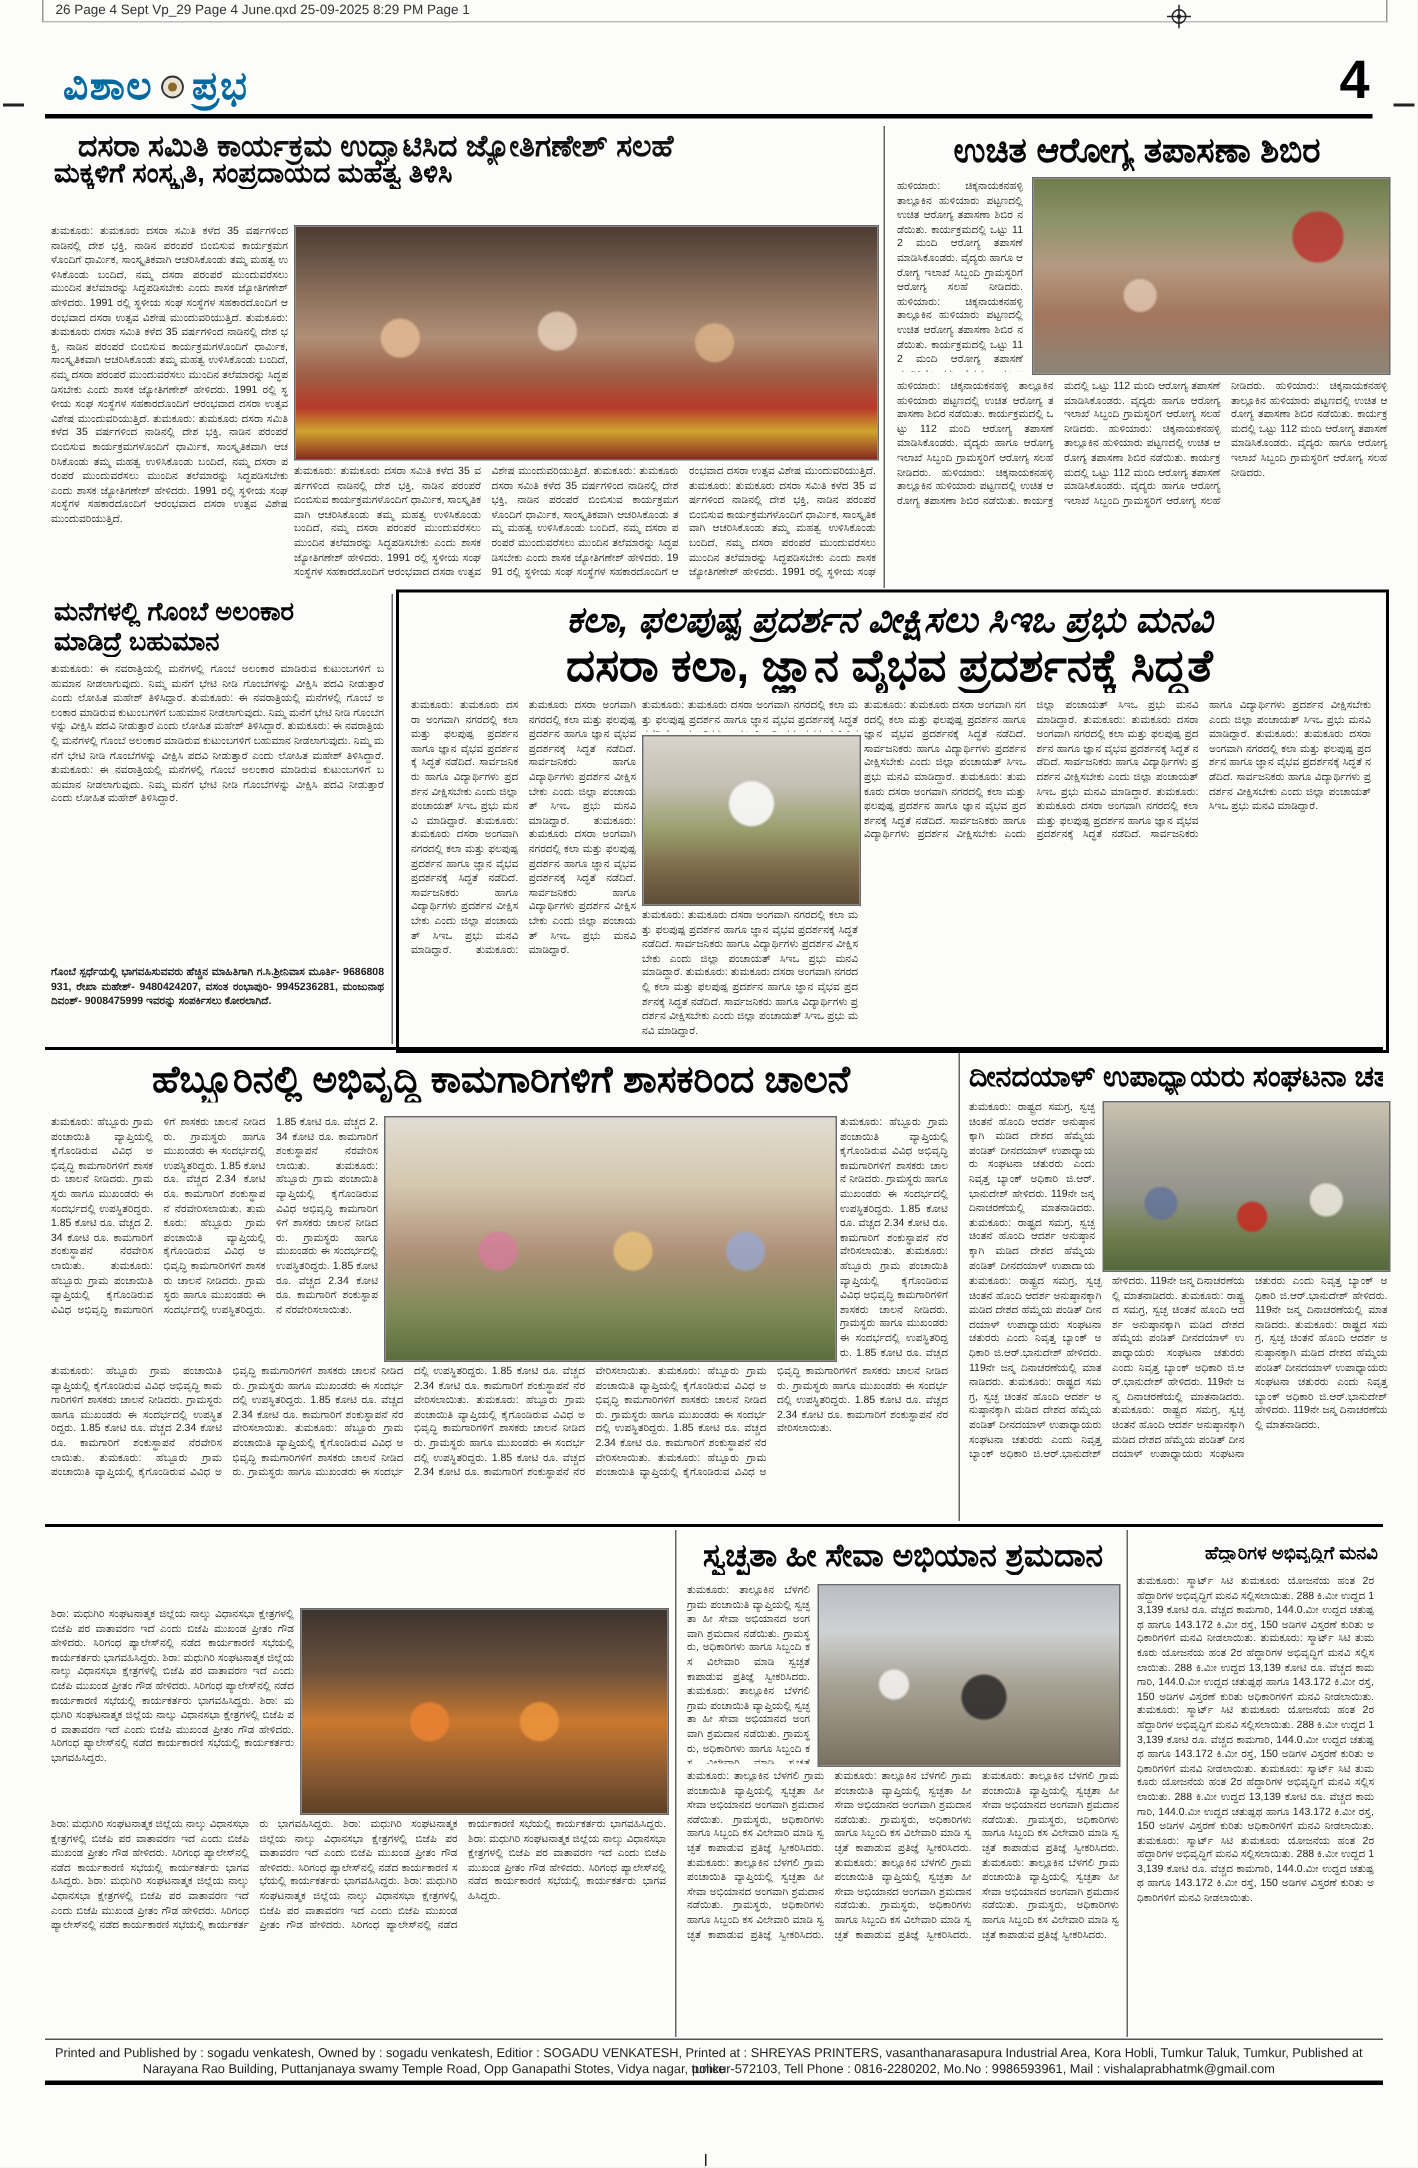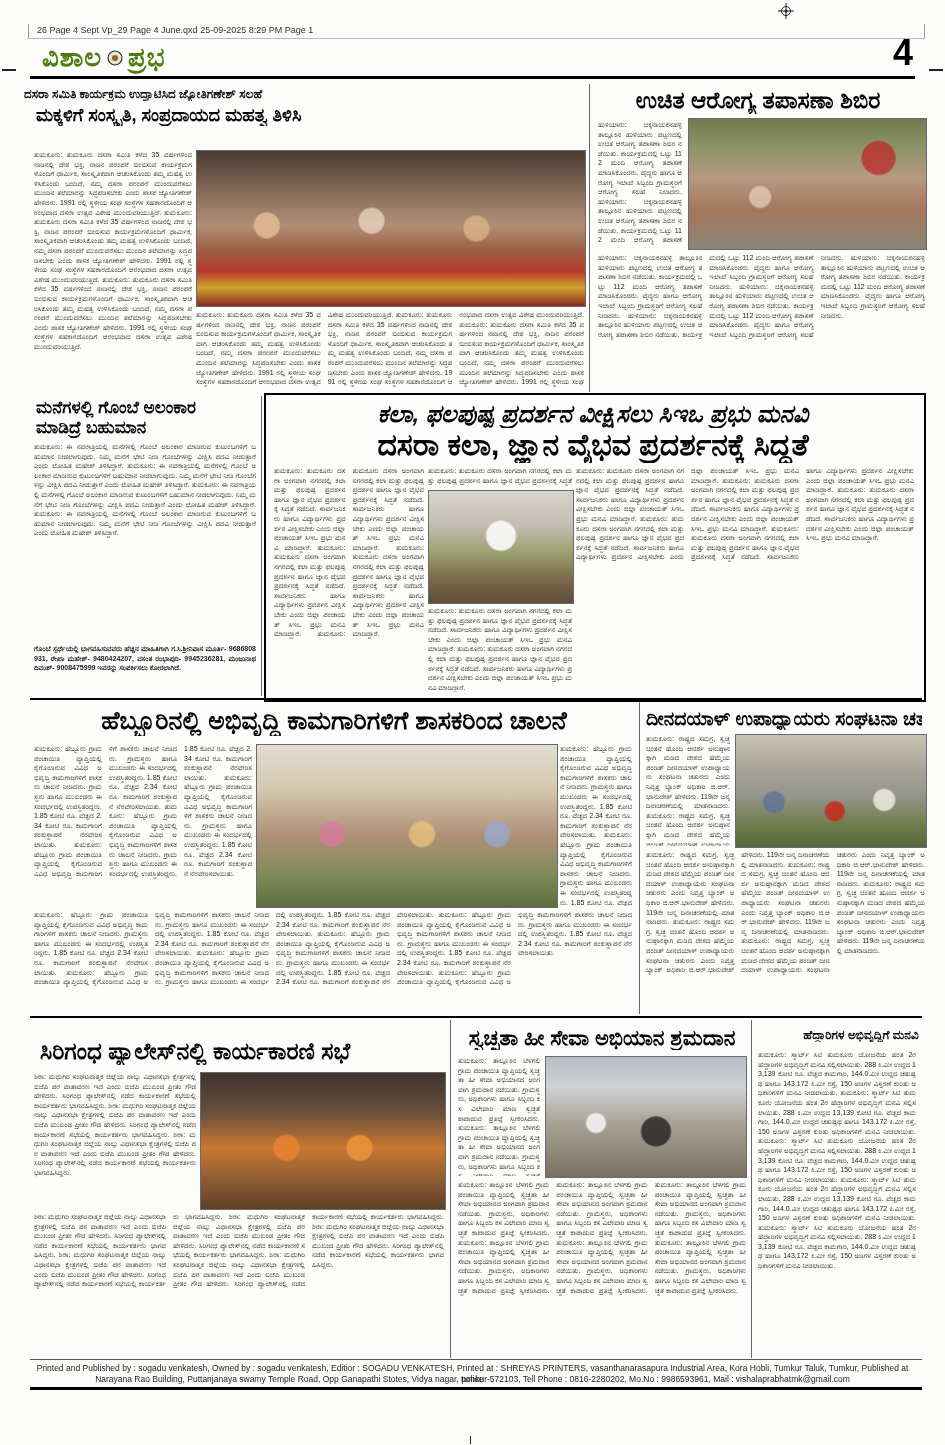--- a/index.html
+++ b/index.html
@@ -2,23 +2,23 @@
 <html><head>
 <meta charset="utf-8">
 <style>
   html,body{margin:0;padding:0;background:#e8e8e6;}
   .page{position:relative;width:945px;height:1445px;background:#fcfcfa;
         font-family:"Liberation Sans","DejaVu Sans",sans-serif;color:#111;overflow:hidden;}
   .abs{position:absolute;}
   
   .slug-bar{left:28px;top:0;width:887px;height:14px;border-bottom:1px solid #bbb;
             font-size:9px;color:#333;line-height:13px;padding-left:8px;
-            border-left:1px solid #999;border-right:1px solid #999;margin-top:24px;}
+            border-left:1px solid #999;border-right:1px solid #999;}
   
-  .masthead{font-size:26px;font-weight:bold;letter-spacing:1px;color:#4d7c0f;}
+  .masthead{font-size:26px;font-weight:bold;letter-spacing:1px;color:#0369a1;}
   .dateline{font-size:13px;font-weight:bold;color:#222;text-align:center;}
   .pageno{font-size:36px;font-weight:bold;color:#000;}
   .hline{background:#000;}
   .vline{width:1px;background:#666;}
   
   .headline{font-weight:bold;color:#050505;white-space:nowrap;overflow:hidden;}
   .kicker{font-weight:bold;color:#111;white-space:nowrap;overflow:hidden;}
   .centered{text-align:center;}
   
   .body-text{font-size:7px;line-height:9.6px;text-align:justify;color:#1c1c1c;
@@ -85,21 +85,21 @@
     <span>ವಿಶಾಲ</span>
     <svg width="16" height="16" viewBox="0 0 16 16">
       <circle cx="8" cy="8" r="7" fill="#e8e2d2" stroke="#333" stroke-width="1.2"></circle>
       <circle cx="8" cy="8" r="3" fill="#8a6a2a"></circle>
     </svg>
     <span>ಪ್ರಭ</span>
   </div>
   <div class="abs pageno" style="left:893px;top:32px;">4</div>
   <div class="abs hline" style="left:30px;top:76px;width:885px;height:3px;"></div>
 
-  <div class="abs kicker" style="left:24px;top:87px;width:548px;font-size:12px;">ದಸರಾ ಸಮಿತಿ ಕಾರ್ಯಕ್ರಮ ಉದ್ಘಾಟಿಸಿದ ಜ್ಯೋತಿಗಣೇಶ್ ಸಲಹೆ</div>
+  <div class="abs kicker" style="left:52px;top:87px;width:548px;font-size:20px;">ದಸರಾ ಸಮಿತಿ ಕಾರ್ಯಕ್ರಮ ಉದ್ಘಾಟಿಸಿದ ಜ್ಯೋತಿಗಣೇಶ್ ಸಲಹೆ</div>
   <div class="abs headline" style="left:36px;top:105px;width:548px;font-size:18px;">ಮಕ್ಕಳಿಗೆ ಸಂಸ್ಕೃತಿ, ಸಂಪ್ರದಾಯದ ಮಹತ್ವ ತಿಳಿಸಿ</div>
   <div class="abs body-text" style="left:34px;top:150px;width:158px;height:240px;">ತುಮಕೂರು: ತುಮಕೂರು ದಸರಾ ಸಮಿತಿ ಕಳೆದ 35 ವರ್ಷಗಳಿಂದ ನಾಡಿನಲ್ಲಿ ದೇಶ ಭಕ್ತಿ, ನಾಡಿನ ಪರಂಪರೆ ಬಿಂಬಿಸುವ ಕಾರ್ಯಕ್ರಮಗಳೊಂದಿಗೆ ಧಾರ್ಮಿಕ, ಸಾಂಸ್ಕೃತಿಕವಾಗಿ ಆಚರಿಸಿಕೊಂಡು ತಮ್ಮ ಮಹತ್ವ ಉಳಿಸಿಕೊಂಡು ಬಂದಿದೆ, ನಮ್ಮ ದಸರಾ ಪರಂಪರೆ ಮುಂದುವರೆಸಲು ಮುಂದಿನ ತಲೆಮಾರನ್ನು ಸಿದ್ಧಪಡಿಸಬೇಕು ಎಂದು ಶಾಸಕ ಜ್ಯೋತಿಗಣೇಶ್ ಹೇಳಿದರು. 1991 ರಲ್ಲಿ ಸ್ಥಳೀಯ ಸಂಘ ಸಂಸ್ಥೆಗಳ ಸಹಕಾರದೊಂದಿಗೆ ಆರಂಭವಾದ ದಸರಾ ಉತ್ಸವ ವಿಶೇಷ ಮುಂದುವರಿಯುತ್ತಿದೆ. ತುಮಕೂರು: ತುಮಕೂರು ದಸರಾ ಸಮಿತಿ ಕಳೆದ 35 ವರ್ಷಗಳಿಂದ ನಾಡಿನಲ್ಲಿ ದೇಶ ಭಕ್ತಿ, ನಾಡಿನ ಪರಂಪರೆ ಬಿಂಬಿಸುವ ಕಾರ್ಯಕ್ರಮಗಳೊಂದಿಗೆ ಧಾರ್ಮಿಕ, ಸಾಂಸ್ಕೃತಿಕವಾಗಿ ಆಚರಿಸಿಕೊಂಡು ತಮ್ಮ ಮಹತ್ವ ಉಳಿಸಿಕೊಂಡು ಬಂದಿದೆ, ನಮ್ಮ ದಸರಾ ಪರಂಪರೆ ಮುಂದುವರೆಸಲು ಮುಂದಿನ ತಲೆಮಾರನ್ನು ಸಿದ್ಧಪಡಿಸಬೇಕು ಎಂದು ಶಾಸಕ ಜ್ಯೋತಿಗಣೇಶ್ ಹೇಳಿದರು. 1991 ರಲ್ಲಿ ಸ್ಥಳೀಯ ಸಂಘ ಸಂಸ್ಥೆಗಳ ಸಹಕಾರದೊಂದಿಗೆ ಆರಂಭವಾದ ದಸರಾ ಉತ್ಸವ ವಿಶೇಷ ಮುಂದುವರಿಯುತ್ತಿದೆ. ತುಮಕೂರು: ತುಮಕೂರು ದಸರಾ ಸಮಿತಿ ಕಳೆದ 35 ವರ್ಷಗಳಿಂದ ನಾಡಿನಲ್ಲಿ ದೇಶ ಭಕ್ತಿ, ನಾಡಿನ ಪರಂಪರೆ ಬಿಂಬಿಸುವ ಕಾರ್ಯಕ್ರಮಗಳೊಂದಿಗೆ ಧಾರ್ಮಿಕ, ಸಾಂಸ್ಕೃತಿಕವಾಗಿ ಆಚರಿಸಿಕೊಂಡು ತಮ್ಮ ಮಹತ್ವ ಉಳಿಸಿಕೊಂಡು ಬಂದಿದೆ, ನಮ್ಮ ದಸರಾ ಪರಂಪರೆ ಮುಂದುವರೆಸಲು ಮುಂದಿನ ತಲೆಮಾರನ್ನು ಸಿದ್ಧಪಡಿಸಬೇಕು ಎಂದು ಶಾಸಕ ಜ್ಯೋತಿಗಣೇಶ್ ಹೇಳಿದರು. 1991 ರಲ್ಲಿ ಸ್ಥಳೀಯ ಸಂಘ ಸಂಸ್ಥೆಗಳ ಸಹಕಾರದೊಂದಿಗೆ ಆರಂಭವಾದ ದಸರಾ ಉತ್ಸವ ವಿಶೇಷ ಮುಂದುವರಿಯುತ್ತಿದೆ.</div>
   <div class="abs photo p-dasara" style="left:196px;top:150px;width:388px;height:155px;"></div>
   <div class="abs body-text cols3" style="left:196px;top:310px;width:388px;height:80px;">ತುಮಕೂರು: ತುಮಕೂರು ದಸರಾ ಸಮಿತಿ ಕಳೆದ 35 ವರ್ಷಗಳಿಂದ ನಾಡಿನಲ್ಲಿ ದೇಶ ಭಕ್ತಿ, ನಾಡಿನ ಪರಂಪರೆ ಬಿಂಬಿಸುವ ಕಾರ್ಯಕ್ರಮಗಳೊಂದಿಗೆ ಧಾರ್ಮಿಕ, ಸಾಂಸ್ಕೃತಿಕವಾಗಿ ಆಚರಿಸಿಕೊಂಡು ತಮ್ಮ ಮಹತ್ವ ಉಳಿಸಿಕೊಂಡು ಬಂದಿದೆ, ನಮ್ಮ ದಸರಾ ಪರಂಪರೆ ಮುಂದುವರೆಸಲು ಮುಂದಿನ ತಲೆಮಾರನ್ನು ಸಿದ್ಧಪಡಿಸಬೇಕು ಎಂದು ಶಾಸಕ ಜ್ಯೋತಿಗಣೇಶ್ ಹೇಳಿದರು. 1991 ರಲ್ಲಿ ಸ್ಥಳೀಯ ಸಂಘ ಸಂಸ್ಥೆಗಳ ಸಹಕಾರದೊಂದಿಗೆ ಆರಂಭವಾದ ದಸರಾ ಉತ್ಸವ ವಿಶೇಷ ಮುಂದುವರಿಯುತ್ತಿದೆ. ತುಮಕೂರು: ತುಮಕೂರು ದಸರಾ ಸಮಿತಿ ಕಳೆದ 35 ವರ್ಷಗಳಿಂದ ನಾಡಿನಲ್ಲಿ ದೇಶ ಭಕ್ತಿ, ನಾಡಿನ ಪರಂಪರೆ ಬಿಂಬಿಸುವ ಕಾರ್ಯಕ್ರಮಗಳೊಂದಿಗೆ ಧಾರ್ಮಿಕ, ಸಾಂಸ್ಕೃತಿಕವಾಗಿ ಆಚರಿಸಿಕೊಂಡು ತಮ್ಮ ಮಹತ್ವ ಉಳಿಸಿಕೊಂಡು ಬಂದಿದೆ, ನಮ್ಮ ದಸರಾ ಪರಂಪರೆ ಮುಂದುವರೆಸಲು ಮುಂದಿನ ತಲೆಮಾರನ್ನು ಸಿದ್ಧಪಡಿಸಬೇಕು ಎಂದು ಶಾಸಕ ಜ್ಯೋತಿಗಣೇಶ್ ಹೇಳಿದರು. 1991 ರಲ್ಲಿ ಸ್ಥಳೀಯ ಸಂಘ ಸಂಸ್ಥೆಗಳ ಸಹಕಾರದೊಂದಿಗೆ ಆರಂಭವಾದ ದಸರಾ ಉತ್ಸವ ವಿಶೇಷ ಮುಂದುವರಿಯುತ್ತಿದೆ. ತುಮಕೂರು: ತುಮಕೂರು ದಸರಾ ಸಮಿತಿ ಕಳೆದ 35 ವರ್ಷಗಳಿಂದ ನಾಡಿನಲ್ಲಿ ದೇಶ ಭಕ್ತಿ, ನಾಡಿನ ಪರಂಪರೆ ಬಿಂಬಿಸುವ ಕಾರ್ಯಕ್ರಮಗಳೊಂದಿಗೆ ಧಾರ್ಮಿಕ, ಸಾಂಸ್ಕೃತಿಕವಾಗಿ ಆಚರಿಸಿಕೊಂಡು ತಮ್ಮ ಮಹತ್ವ ಉಳಿಸಿಕೊಂಡು ಬಂದಿದೆ, ನಮ್ಮ ದಸರಾ ಪರಂಪರೆ ಮುಂದುವರೆಸಲು ಮುಂದಿನ ತಲೆಮಾರನ್ನು ಸಿದ್ಧಪಡಿಸಬೇಕು ಎಂದು ಶಾಸಕ ಜ್ಯೋತಿಗಣೇಶ್ ಹೇಳಿದರು. 1991 ರಲ್ಲಿ ಸ್ಥಳೀಯ ಸಂಘ ಸಂಸ್ಥೆಗಳ ಸಹಕಾರದೊಂದಿಗೆ ಆರಂಭವಾದ ದಸರಾ ಉತ್ಸವ ವಿಶೇಷ ಮುಂದುವರಿಯುತ್ತಿದೆ.</div>
 
   <div class="abs vline" style="left:589px;top:84px;height:308px;"></div>
 
   <div class="abs headline centered" style="left:598px;top:87px;width:320px;font-size:23px;">ಉಚಿತ ಆರೋಗ್ಯ ತಪಾಸಣಾ ಶಿಬಿರ</div>
   <div class="abs body-text" style="left:598px;top:120px;width:84px;height:128px;">ಹುಳಿಯಾರು: ಚಿಕ್ಕನಾಯಕನಹಳ್ಳಿ ತಾಲ್ಲೂಕಿನ ಹುಳಿಯಾರು ಪಟ್ಟಣದಲ್ಲಿ ಉಚಿತ ಆರೋಗ್ಯ ತಪಾಸಣಾ ಶಿಬಿರ ನಡೆಯಿತು. ಕಾರ್ಯಕ್ರಮದಲ್ಲಿ ಒಟ್ಟು 112 ಮಂದಿ ಆರೋಗ್ಯ ತಪಾಸಣೆ ಮಾಡಿಸಿಕೊಂಡರು. ವೈದ್ಯರು ಹಾಗೂ ಆರೋಗ್ಯ ಇಲಾಖೆ ಸಿಬ್ಬಂದಿ ಗ್ರಾಮಸ್ಥರಿಗೆ ಆರೋಗ್ಯ ಸಲಹೆ ನೀಡಿದರು. ಹುಳಿಯಾರು: ಚಿಕ್ಕನಾಯಕನಹಳ್ಳಿ ತಾಲ್ಲೂಕಿನ ಹುಳಿಯಾರು ಪಟ್ಟಣದಲ್ಲಿ ಉಚಿತ ಆರೋಗ್ಯ ತಪಾಸಣಾ ಶಿಬಿರ ನಡೆಯಿತು. ಕಾರ್ಯಕ್ರಮದಲ್ಲಿ ಒಟ್ಟು 112 ಮಂದಿ ಆರೋಗ್ಯ ತಪಾಸಣೆ ಮಾಡಿಸಿಕೊಂಡರು. ವೈದ್ಯರು ಹಾಗೂ ಆರೋಗ್ಯ ಇಲಾಖೆ ಸಿಬ್ಬಂದಿ ಗ್ರಾಮಸ್ಥರಿಗೆ ಆರೋಗ್ಯ ಸಲಹೆ ನೀಡಿದರು.</div>
   <div class="abs photo p-health" style="left:688px;top:118px;width:237px;height:130px;"></div>
@@ -131,21 +131,20 @@
 
   <div class="abs vline" style="left:639px;top:702px;height:312px;"></div>
 
   <div class="abs headline" style="left:646px;top:708px;width:276px;font-size:19px;">ದೀನದಯಾಳ್ ಉಪಾಧ್ಯಾಯರು ಸಂಘಟನಾ ಚತುರರು</div>
   <div class="abs body-text" style="left:646px;top:734px;width:84px;height:112px;">ತುಮಕೂರು: ರಾಷ್ಟ್ರದ ಸಮಗ್ರ, ಸ್ವಚ್ಛ ಚಿಂತನೆ ಹೊಂದಿ ಆದರ್ಶ ಅನುಷ್ಠಾನಕ್ಕಾಗಿ ಮಡಿದ ದೇಶದ ಹೆಮ್ಮೆಯ ಪಂಡಿತ್ ದೀನದಯಾಳ್ ಉಪಾಧ್ಯಾಯರು ಸಂಘಟನಾ ಚತುರರು ಎಂದು ನಿವೃತ್ತ ಬ್ಯಾಂಕ್ ಅಧಿಕಾರಿ ಜಿ.ಆರ್.ಭಾನುದೇಶ್ ಹೇಳಿದರು. 119ನೇ ಜನ್ಮ ದಿನಾಚರಣೆಯಲ್ಲಿ ಮಾತನಾಡಿದರು. ತುಮಕೂರು: ರಾಷ್ಟ್ರದ ಸಮಗ್ರ, ಸ್ವಚ್ಛ ಚಿಂತನೆ ಹೊಂದಿ ಆದರ್ಶ ಅನುಷ್ಠಾನಕ್ಕಾಗಿ ಮಡಿದ ದೇಶದ ಹೆಮ್ಮೆಯ ಪಂಡಿತ್ ದೀನದಯಾಳ್ ಉಪಾಧ್ಯಾಯರು ಸಂಘಟನಾ ಚತುರರು ಎಂದು ನಿವೃತ್ತ ಬ್ಯಾಂಕ್ ಅಧಿಕಾರಿ ಜಿ.ಆರ್.ಭಾನುದೇಶ್ ಹೇಳಿದರು. 119ನೇ ಜನ್ಮ ದಿನಾಚರಣೆಯಲ್ಲಿ ಮಾತನಾಡಿದರು.</div>
   <div class="abs photo p-deen" style="left:735px;top:734px;width:190px;height:112px;"></div>
   <div class="abs body-text cols3" style="left:646px;top:850px;width:279px;height:164px;">ತುಮಕೂರು: ರಾಷ್ಟ್ರದ ಸಮಗ್ರ, ಸ್ವಚ್ಛ ಚಿಂತನೆ ಹೊಂದಿ ಆದರ್ಶ ಅನುಷ್ಠಾನಕ್ಕಾಗಿ ಮಡಿದ ದೇಶದ ಹೆಮ್ಮೆಯ ಪಂಡಿತ್ ದೀನದಯಾಳ್ ಉಪಾಧ್ಯಾಯರು ಸಂಘಟನಾ ಚತುರರು ಎಂದು ನಿವೃತ್ತ ಬ್ಯಾಂಕ್ ಅಧಿಕಾರಿ ಜಿ.ಆರ್.ಭಾನುದೇಶ್ ಹೇಳಿದರು. 119ನೇ ಜನ್ಮ ದಿನಾಚರಣೆಯಲ್ಲಿ ಮಾತನಾಡಿದರು. ತುಮಕೂರು: ರಾಷ್ಟ್ರದ ಸಮಗ್ರ, ಸ್ವಚ್ಛ ಚಿಂತನೆ ಹೊಂದಿ ಆದರ್ಶ ಅನುಷ್ಠಾನಕ್ಕಾಗಿ ಮಡಿದ ದೇಶದ ಹೆಮ್ಮೆಯ ಪಂಡಿತ್ ದೀನದಯಾಳ್ ಉಪಾಧ್ಯಾಯರು ಸಂಘಟನಾ ಚತುರರು ಎಂದು ನಿವೃತ್ತ ಬ್ಯಾಂಕ್ ಅಧಿಕಾರಿ ಜಿ.ಆರ್.ಭಾನುದೇಶ್ ಹೇಳಿದರು. 119ನೇ ಜನ್ಮ ದಿನಾಚರಣೆಯಲ್ಲಿ ಮಾತನಾಡಿದರು. ತುಮಕೂರು: ರಾಷ್ಟ್ರದ ಸಮಗ್ರ, ಸ್ವಚ್ಛ ಚಿಂತನೆ ಹೊಂದಿ ಆದರ್ಶ ಅನುಷ್ಠಾನಕ್ಕಾಗಿ ಮಡಿದ ದೇಶದ ಹೆಮ್ಮೆಯ ಪಂಡಿತ್ ದೀನದಯಾಳ್ ಉಪಾಧ್ಯಾಯರು ಸಂಘಟನಾ ಚತುರರು ಎಂದು ನಿವೃತ್ತ ಬ್ಯಾಂಕ್ ಅಧಿಕಾರಿ ಜಿ.ಆರ್.ಭಾನುದೇಶ್ ಹೇಳಿದರು. 119ನೇ ಜನ್ಮ ದಿನಾಚರಣೆಯಲ್ಲಿ ಮಾತನಾಡಿದರು. ತುಮಕೂರು: ರಾಷ್ಟ್ರದ ಸಮಗ್ರ, ಸ್ವಚ್ಛ ಚಿಂತನೆ ಹೊಂದಿ ಆದರ್ಶ ಅನುಷ್ಠಾನಕ್ಕಾಗಿ ಮಡಿದ ದೇಶದ ಹೆಮ್ಮೆಯ ಪಂಡಿತ್ ದೀನದಯಾಳ್ ಉಪಾಧ್ಯಾಯರು ಸಂಘಟನಾ ಚತುರರು ಎಂದು ನಿವೃತ್ತ ಬ್ಯಾಂಕ್ ಅಧಿಕಾರಿ ಜಿ.ಆರ್.ಭಾನುದೇಶ್ ಹೇಳಿದರು. 119ನೇ ಜನ್ಮ ದಿನಾಚರಣೆಯಲ್ಲಿ ಮಾತನಾಡಿದರು. ತುಮಕೂರು: ರಾಷ್ಟ್ರದ ಸಮಗ್ರ, ಸ್ವಚ್ಛ ಚಿಂತನೆ ಹೊಂದಿ ಆದರ್ಶ ಅನುಷ್ಠಾನಕ್ಕಾಗಿ ಮಡಿದ ದೇಶದ ಹೆಮ್ಮೆಯ ಪಂಡಿತ್ ದೀನದಯಾಳ್ ಉಪಾಧ್ಯಾಯರು ಸಂಘಟನಾ ಚತುರರು ಎಂದು ನಿವೃತ್ತ ಬ್ಯಾಂಕ್ ಅಧಿಕಾರಿ ಜಿ.ಆರ್.ಭಾನುದೇಶ್ ಹೇಳಿದರು. 119ನೇ ಜನ್ಮ ದಿನಾಚರಣೆಯಲ್ಲಿ ಮಾತನಾಡಿದರು.</div>
 
   <div class="abs hline" style="left:30px;top:1016px;width:892px;height:2px;"></div>
 
-  <div class="abs headline" style="left:40px;top:1038px;width:404px;font-size:23px;">ಸಿರಿಗಂಧ ಪ್ಯಾಲೇಸ್‌ನಲ್ಲಿ ಕಾರ್ಯಕಾರಣಿ ಸಭೆ</div>
   <div class="abs body-text" style="left:34px;top:1072px;width:162px;height:136px;">ಶಿರಾ: ಮಧುಗಿರಿ ಸಂಘಟನಾತ್ಮಕ ಜಿಲ್ಲೆಯ ನಾಲ್ಕು ವಿಧಾನಸಭಾ ಕ್ಷೇತ್ರಗಳಲ್ಲಿ ಬಿಜೆಪಿ ಪರ ವಾತಾವರಣ ಇದೆ ಎಂದು ಬಿಜೆಪಿ ಮುಖಂಡ ಪ್ರೀತಂ ಗೌಡ ಹೇಳಿದರು. ಸಿರಿಗಂಧ ಪ್ಯಾಲೇಸ್‌ನಲ್ಲಿ ನಡೆದ ಕಾರ್ಯಕಾರಣಿ ಸಭೆಯಲ್ಲಿ ಕಾರ್ಯಕರ್ತರು ಭಾಗವಹಿಸಿದ್ದರು. ಶಿರಾ: ಮಧುಗಿರಿ ಸಂಘಟನಾತ್ಮಕ ಜಿಲ್ಲೆಯ ನಾಲ್ಕು ವಿಧಾನಸಭಾ ಕ್ಷೇತ್ರಗಳಲ್ಲಿ ಬಿಜೆಪಿ ಪರ ವಾತಾವರಣ ಇದೆ ಎಂದು ಬಿಜೆಪಿ ಮುಖಂಡ ಪ್ರೀತಂ ಗೌಡ ಹೇಳಿದರು. ಸಿರಿಗಂಧ ಪ್ಯಾಲೇಸ್‌ನಲ್ಲಿ ನಡೆದ ಕಾರ್ಯಕಾರಣಿ ಸಭೆಯಲ್ಲಿ ಕಾರ್ಯಕರ್ತರು ಭಾಗವಹಿಸಿದ್ದರು. ಶಿರಾ: ಮಧುಗಿರಿ ಸಂಘಟನಾತ್ಮಕ ಜಿಲ್ಲೆಯ ನಾಲ್ಕು ವಿಧಾನಸಭಾ ಕ್ಷೇತ್ರಗಳಲ್ಲಿ ಬಿಜೆಪಿ ಪರ ವಾತಾವರಣ ಇದೆ ಎಂದು ಬಿಜೆಪಿ ಮುಖಂಡ ಪ್ರೀತಂ ಗೌಡ ಹೇಳಿದರು. ಸಿರಿಗಂಧ ಪ್ಯಾಲೇಸ್‌ನಲ್ಲಿ ನಡೆದ ಕಾರ್ಯಕಾರಣಿ ಸಭೆಯಲ್ಲಿ ಕಾರ್ಯಕರ್ತರು ಭಾಗವಹಿಸಿದ್ದರು.</div>
   <div class="abs photo p-bjp" style="left:200px;top:1072px;width:244px;height:136px;"></div>
   <div class="abs body-text cols3" style="left:34px;top:1212px;width:410px;height:146px;">ಶಿರಾ: ಮಧುಗಿರಿ ಸಂಘಟನಾತ್ಮಕ ಜಿಲ್ಲೆಯ ನಾಲ್ಕು ವಿಧಾನಸಭಾ ಕ್ಷೇತ್ರಗಳಲ್ಲಿ ಬಿಜೆಪಿ ಪರ ವಾತಾವರಣ ಇದೆ ಎಂದು ಬಿಜೆಪಿ ಮುಖಂಡ ಪ್ರೀತಂ ಗೌಡ ಹೇಳಿದರು. ಸಿರಿಗಂಧ ಪ್ಯಾಲೇಸ್‌ನಲ್ಲಿ ನಡೆದ ಕಾರ್ಯಕಾರಣಿ ಸಭೆಯಲ್ಲಿ ಕಾರ್ಯಕರ್ತರು ಭಾಗವಹಿಸಿದ್ದರು. ಶಿರಾ: ಮಧುಗಿರಿ ಸಂಘಟನಾತ್ಮಕ ಜಿಲ್ಲೆಯ ನಾಲ್ಕು ವಿಧಾನಸಭಾ ಕ್ಷೇತ್ರಗಳಲ್ಲಿ ಬಿಜೆಪಿ ಪರ ವಾತಾವರಣ ಇದೆ ಎಂದು ಬಿಜೆಪಿ ಮುಖಂಡ ಪ್ರೀತಂ ಗೌಡ ಹೇಳಿದರು. ಸಿರಿಗಂಧ ಪ್ಯಾಲೇಸ್‌ನಲ್ಲಿ ನಡೆದ ಕಾರ್ಯಕಾರಣಿ ಸಭೆಯಲ್ಲಿ ಕಾರ್ಯಕರ್ತರು ಭಾಗವಹಿಸಿದ್ದರು. ಶಿರಾ: ಮಧುಗಿರಿ ಸಂಘಟನಾತ್ಮಕ ಜಿಲ್ಲೆಯ ನಾಲ್ಕು ವಿಧಾನಸಭಾ ಕ್ಷೇತ್ರಗಳಲ್ಲಿ ಬಿಜೆಪಿ ಪರ ವಾತಾವರಣ ಇದೆ ಎಂದು ಬಿಜೆಪಿ ಮುಖಂಡ ಪ್ರೀತಂ ಗೌಡ ಹೇಳಿದರು. ಸಿರಿಗಂಧ ಪ್ಯಾಲೇಸ್‌ನಲ್ಲಿ ನಡೆದ ಕಾರ್ಯಕಾರಣಿ ಸಭೆಯಲ್ಲಿ ಕಾರ್ಯಕರ್ತರು ಭಾಗವಹಿಸಿದ್ದರು. ಶಿರಾ: ಮಧುಗಿರಿ ಸಂಘಟನಾತ್ಮಕ ಜಿಲ್ಲೆಯ ನಾಲ್ಕು ವಿಧಾನಸಭಾ ಕ್ಷೇತ್ರಗಳಲ್ಲಿ ಬಿಜೆಪಿ ಪರ ವಾತಾವರಣ ಇದೆ ಎಂದು ಬಿಜೆಪಿ ಮುಖಂಡ ಪ್ರೀತಂ ಗೌಡ ಹೇಳಿದರು. ಸಿರಿಗಂಧ ಪ್ಯಾಲೇಸ್‌ನಲ್ಲಿ ನಡೆದ ಕಾರ್ಯಕಾರಣಿ ಸಭೆಯಲ್ಲಿ ಕಾರ್ಯಕರ್ತರು ಭಾಗವಹಿಸಿದ್ದರು. ಶಿರಾ: ಮಧುಗಿರಿ ಸಂಘಟನಾತ್ಮಕ ಜಿಲ್ಲೆಯ ನಾಲ್ಕು ವಿಧಾನಸಭಾ ಕ್ಷೇತ್ರಗಳಲ್ಲಿ ಬಿಜೆಪಿ ಪರ ವಾತಾವರಣ ಇದೆ ಎಂದು ಬಿಜೆಪಿ ಮುಖಂಡ ಪ್ರೀತಂ ಗೌಡ ಹೇಳಿದರು. ಸಿರಿಗಂಧ ಪ್ಯಾಲೇಸ್‌ನಲ್ಲಿ ನಡೆದ ಕಾರ್ಯಕಾರಣಿ ಸಭೆಯಲ್ಲಿ ಕಾರ್ಯಕರ್ತರು ಭಾಗವಹಿಸಿದ್ದರು.</div>
 
   <div class="abs vline" style="left:450px;top:1020px;height:338px;"></div>
 
   <div class="abs headline centered" style="left:458px;top:1026px;width:288px;font-size:21px;">ಸ್ವಚ್ಛತಾ ಹೀ ಸೇವಾ ಅಭಿಯಾನ ಶ್ರಮದಾನ</div>
   <div class="abs body-text" style="left:458px;top:1056px;width:82px;height:120px;">ತುಮಕೂರು: ತಾಲ್ಲೂಕಿನ ಬೆಳಗಲಿ ಗ್ರಾಮ ಪಂಚಾಯಿತಿ ವ್ಯಾಪ್ತಿಯಲ್ಲಿ ಸ್ವಚ್ಛತಾ ಹೀ ಸೇವಾ ಅಭಿಯಾನದ ಅಂಗವಾಗಿ ಶ್ರಮದಾನ ನಡೆಯಿತು. ಗ್ರಾಮಸ್ಥರು, ಅಧಿಕಾರಿಗಳು ಹಾಗೂ ಸಿಬ್ಬಂದಿ ಕಸ ವಿಲೇವಾರಿ ಮಾಡಿ ಸ್ವಚ್ಛತೆ ಕಾಪಾಡುವ ಪ್ರತಿಜ್ಞೆ ಸ್ವೀಕರಿಸಿದರು. ತುಮಕೂರು: ತಾಲ್ಲೂಕಿನ ಬೆಳಗಲಿ ಗ್ರಾಮ ಪಂಚಾಯಿತಿ ವ್ಯಾಪ್ತಿಯಲ್ಲಿ ಸ್ವಚ್ಛತಾ ಹೀ ಸೇವಾ ಅಭಿಯಾನದ ಅಂಗವಾಗಿ ಶ್ರಮದಾನ ನಡೆಯಿತು. ಗ್ರಾಮಸ್ಥರು, ಅಧಿಕಾರಿಗಳು ಹಾಗೂ ಸಿಬ್ಬಂದಿ ಕಸ ವಿಲೇವಾರಿ ಮಾಡಿ ಸ್ವಚ್ಛತೆ ಕಾಪಾಡುವ ಪ್ರತಿಜ್ಞೆ ಸ್ವೀಕರಿಸಿದರು.</div>
   <div class="abs photo p-clean" style="left:545px;top:1056px;width:200px;height:120px;"></div>
   <div class="abs body-text cols3" style="left:458px;top:1180px;width:288px;height:178px;">ತುಮಕೂರು: ತಾಲ್ಲೂಕಿನ ಬೆಳಗಲಿ ಗ್ರಾಮ ಪಂಚಾಯಿತಿ ವ್ಯಾಪ್ತಿಯಲ್ಲಿ ಸ್ವಚ್ಛತಾ ಹೀ ಸೇವಾ ಅಭಿಯಾನದ ಅಂಗವಾಗಿ ಶ್ರಮದಾನ ನಡೆಯಿತು. ಗ್ರಾಮಸ್ಥರು, ಅಧಿಕಾರಿಗಳು ಹಾಗೂ ಸಿಬ್ಬಂದಿ ಕಸ ವಿಲೇವಾರಿ ಮಾಡಿ ಸ್ವಚ್ಛತೆ ಕಾಪಾಡುವ ಪ್ರತಿಜ್ಞೆ ಸ್ವೀಕರಿಸಿದರು. ತುಮಕೂರು: ತಾಲ್ಲೂಕಿನ ಬೆಳಗಲಿ ಗ್ರಾಮ ಪಂಚಾಯಿತಿ ವ್ಯಾಪ್ತಿಯಲ್ಲಿ ಸ್ವಚ್ಛತಾ ಹೀ ಸೇವಾ ಅಭಿಯಾನದ ಅಂಗವಾಗಿ ಶ್ರಮದಾನ ನಡೆಯಿತು. ಗ್ರಾಮಸ್ಥರು, ಅಧಿಕಾರಿಗಳು ಹಾಗೂ ಸಿಬ್ಬಂದಿ ಕಸ ವಿಲೇವಾರಿ ಮಾಡಿ ಸ್ವಚ್ಛತೆ ಕಾಪಾಡುವ ಪ್ರತಿಜ್ಞೆ ಸ್ವೀಕರಿಸಿದರು. ತುಮಕೂರು: ತಾಲ್ಲೂಕಿನ ಬೆಳಗಲಿ ಗ್ರಾಮ ಪಂಚಾಯಿತಿ ವ್ಯಾಪ್ತಿಯಲ್ಲಿ ಸ್ವಚ್ಛತಾ ಹೀ ಸೇವಾ ಅಭಿಯಾನದ ಅಂಗವಾಗಿ ಶ್ರಮದಾನ ನಡೆಯಿತು. ಗ್ರಾಮಸ್ಥರು, ಅಧಿಕಾರಿಗಳು ಹಾಗೂ ಸಿಬ್ಬಂದಿ ಕಸ ವಿಲೇವಾರಿ ಮಾಡಿ ಸ್ವಚ್ಛತೆ ಕಾಪಾಡುವ ಪ್ರತಿಜ್ಞೆ ಸ್ವೀಕರಿಸಿದರು. ತುಮಕೂರು: ತಾಲ್ಲೂಕಿನ ಬೆಳಗಲಿ ಗ್ರಾಮ ಪಂಚಾಯಿತಿ ವ್ಯಾಪ್ತಿಯಲ್ಲಿ ಸ್ವಚ್ಛತಾ ಹೀ ಸೇವಾ ಅಭಿಯಾನದ ಅಂಗವಾಗಿ ಶ್ರಮದಾನ ನಡೆಯಿತು. ಗ್ರಾಮಸ್ಥರು, ಅಧಿಕಾರಿಗಳು ಹಾಗೂ ಸಿಬ್ಬಂದಿ ಕಸ ವಿಲೇವಾರಿ ಮಾಡಿ ಸ್ವಚ್ಛತೆ ಕಾಪಾಡುವ ಪ್ರತಿಜ್ಞೆ ಸ್ವೀಕರಿಸಿದರು. ತುಮಕೂರು: ತಾಲ್ಲೂಕಿನ ಬೆಳಗಲಿ ಗ್ರಾಮ ಪಂಚಾಯಿತಿ ವ್ಯಾಪ್ತಿಯಲ್ಲಿ ಸ್ವಚ್ಛತಾ ಹೀ ಸೇವಾ ಅಭಿಯಾನದ ಅಂಗವಾಗಿ ಶ್ರಮದಾನ ನಡೆಯಿತು. ಗ್ರಾಮಸ್ಥರು, ಅಧಿಕಾರಿಗಳು ಹಾಗೂ ಸಿಬ್ಬಂದಿ ಕಸ ವಿಲೇವಾರಿ ಮಾಡಿ ಸ್ವಚ್ಛತೆ ಕಾಪಾಡುವ ಪ್ರತಿಜ್ಞೆ ಸ್ವೀಕರಿಸಿದರು. ತುಮಕೂರು: ತಾಲ್ಲೂಕಿನ ಬೆಳಗಲಿ ಗ್ರಾಮ ಪಂಚಾಯಿತಿ ವ್ಯಾಪ್ತಿಯಲ್ಲಿ ಸ್ವಚ್ಛತಾ ಹೀ ಸೇವಾ ಅಭಿಯಾನದ ಅಂಗವಾಗಿ ಶ್ರಮದಾನ ನಡೆಯಿತು. ಗ್ರಾಮಸ್ಥರು, ಅಧಿಕಾರಿಗಳು ಹಾಗೂ ಸಿಬ್ಬಂದಿ ಕಸ ವಿಲೇವಾರಿ ಮಾಡಿ ಸ್ವಚ್ಛತೆ ಕಾಪಾಡುವ ಪ್ರತಿಜ್ಞೆ ಸ್ವೀಕರಿಸಿದರು.</div>

